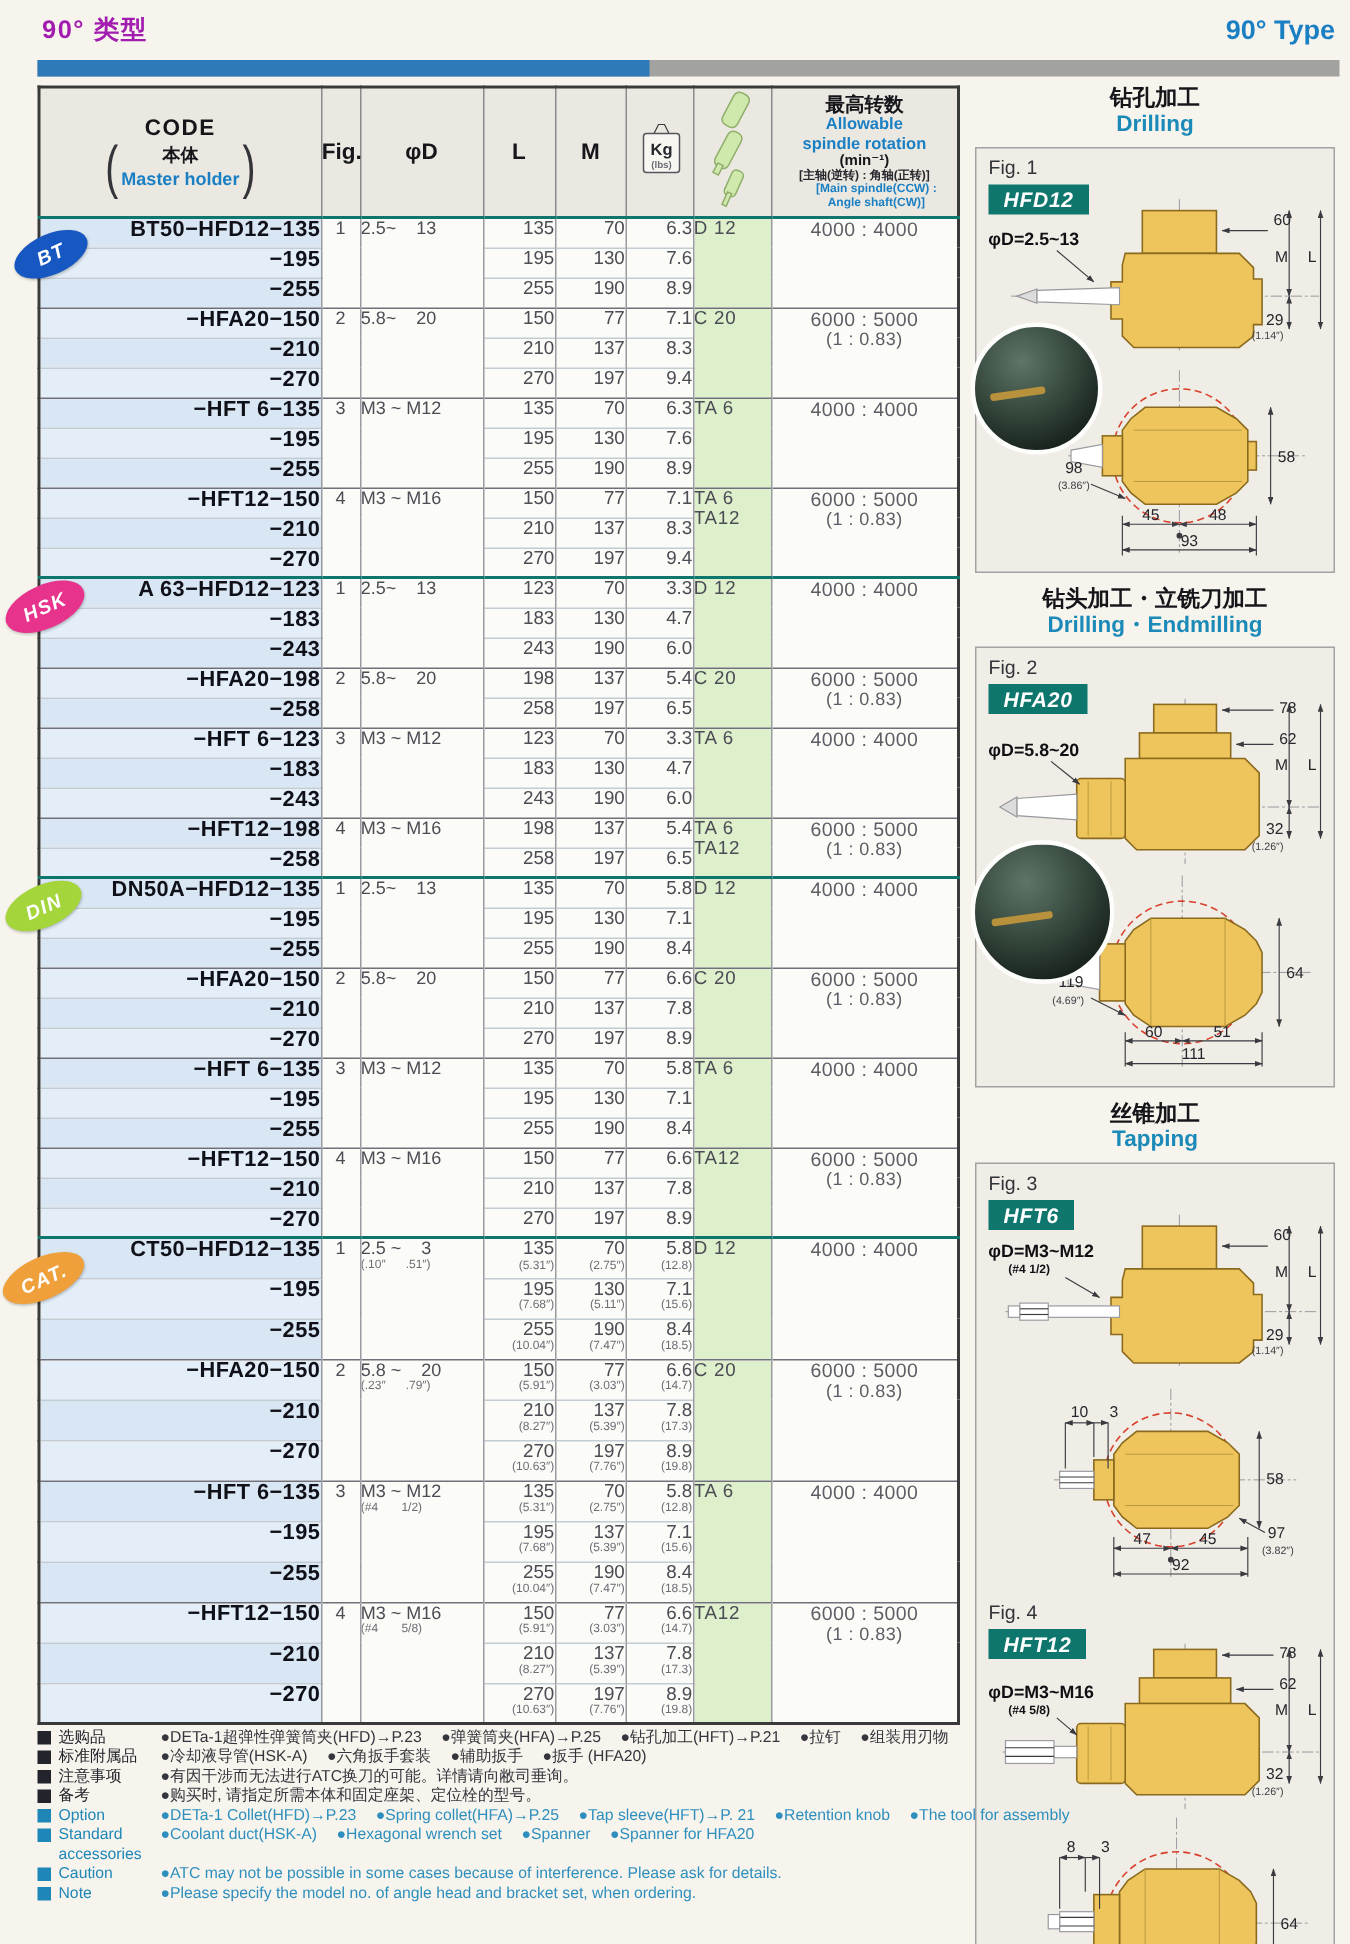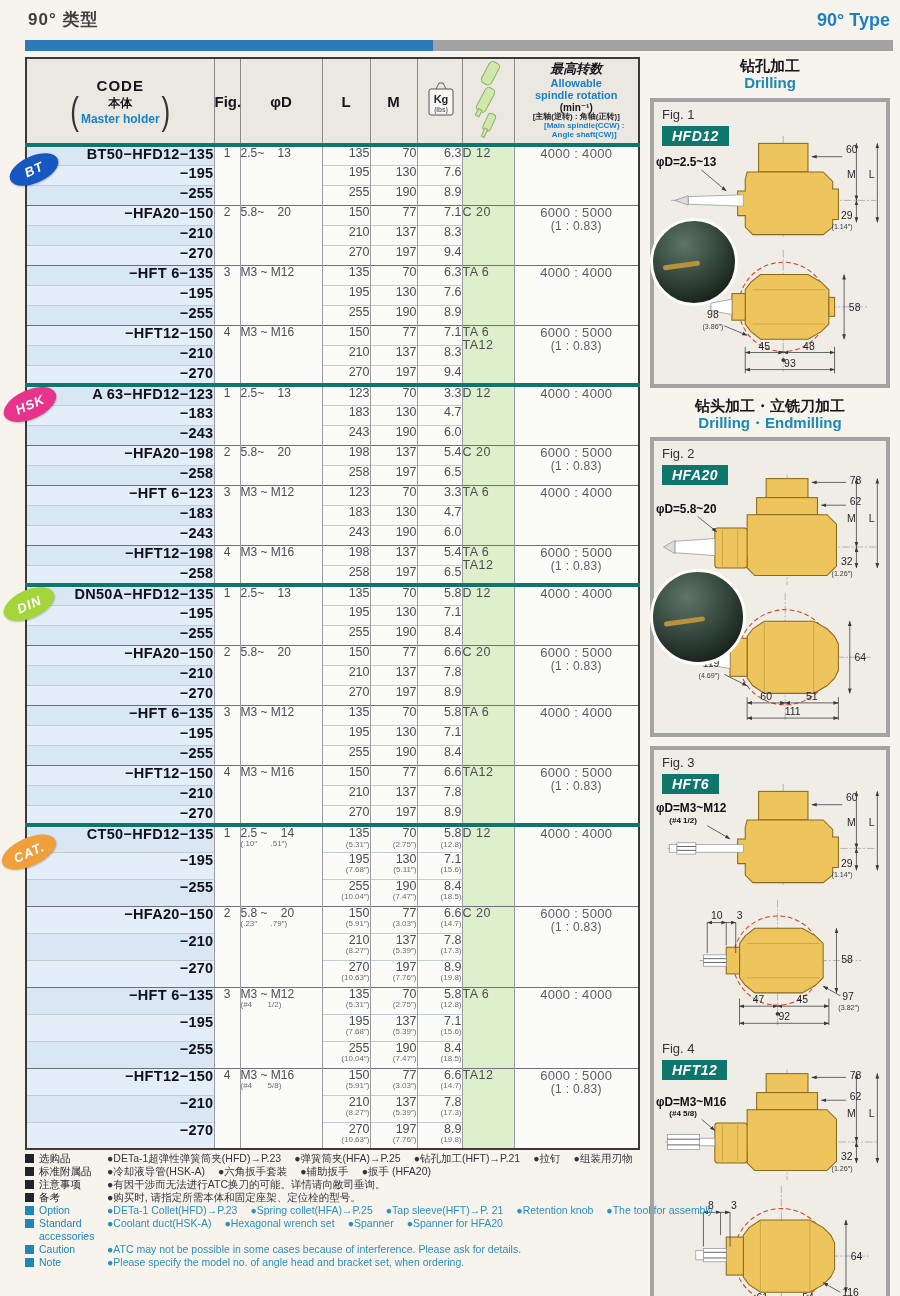--- a/index.html
+++ b/index.html
@@ -1,32 +1,32 @@
 <!DOCTYPE html>
 <html><head>
 <meta charset="utf-8">
 <style>
   html,body{margin:0;padding:0;background:#e8e6de;}
   .page{position:relative;width:900px;height:1296px;background:#f6f4ec;overflow:hidden;
         font-family:"Liberation Sans","DejaVu Sans",sans-serif;}
   
   .topbar{position:absolute;left:28px;top:8px;width:862px;height:28px;}
-  .title-cn{font-size:17px;font-weight:bold;color:#404040;letter-spacing:1px;}
+  .title-cn{font-size:17px;font-weight:bold;color:#a21caf;letter-spacing:1px;}
   .title-en{position:absolute;right:0;top:2px;font-size:18px;font-weight:bold;color:#1b7fc4;}
   .rule{position:absolute;left:25px;top:40px;width:868px;height:11px;background:#a2a2a0;}
   .rule-blue{width:47%;height:100%;background:#2e79b8;}
   
   .table-zone{position:absolute;left:25px;top:57px;width:620px;}
   table.spec{border-collapse:collapse;table-layout:fixed;width:613px;border:2px solid #3a3a3a;background:#fbfbf7;}
   .spec th{background:#eae8e0;border:1px solid #8a8a8a;padding:0;vertical-align:middle;}
   .spec thead tr{height:86px;}
   .spec td{border-left:1px solid #9a9aa0;border-right:1px solid #9a9aa0;border-top:1px solid #c3cbd3;
            vertical-align:top;padding:0;overflow:hidden;}
   tr.group-start td{border-top:1px solid #70707a;}
-  tr.block-start td{border-top:4px solid #0f766e;}
+  tr.block-start td{border-top:2px solid #0f766e;}
   tbody tr{height:20px;}
   tbody tr.tall{height:27px;}
   .cell-main{line-height:1.1;}
   .cell-sub{font-size:8px;color:#6d6d76;line-height:1;white-space:pre;}
   .c-code{background:#d9e7f4;text-align:right;padding:1px 13px 0 2px;font-weight:bold;font-size:14.5px;color:#101018;letter-spacing:.3px;}
   tbody tr:nth-child(even) .c-code{background:#e3eef8;}
   .c-fig{text-align:center;font-size:12px;color:#4c4c55;padding-top:2px;}
   .c-phid{font-size:12px;color:#4c4c55;padding:2px 2px 0 6px;white-space:pre;}
   .c-num{text-align:right;padding:1px 7px 0 0;font-size:12.5px;color:#4c4c55;}
   .c-taper{background:#ddefcb;font-size:12.5px;color:#4c4c55;padding:2px 0 0 9px;letter-spacing:.5px;}
@@ -34,21 +34,21 @@
   .c-rot .rot-sub{font-size:12px;line-height:1.15;}
   
   .code-head{text-align:center;}
   .code-title{font-size:15px;font-weight:bold;color:#15151a;letter-spacing:1px;}
   .paren-row{display:flex;align-items:center;justify-content:center;gap:2px;margin-top:1px;}
   .paren{font-size:26px;font-weight:300;color:#33333a;transform:scaleY(1.5);line-height:1;}
   .code-cn{font-size:12px;font-weight:bold;color:#15151a;}
   .code-en{font-size:12px;font-weight:bold;color:#1b7fc4;}
   .h-simple{font-size:15px;font-weight:bold;color:#15151a;text-align:center;}
   .rot-head{text-align:center;line-height:1.12;}
-  .rh-cn{font-size:13px;font-weight:bold;color:#15151a;font-style:italic;}
+  .rh-cn{font-size:13px;font-weight:bold;color:#15151a;}
   .rh-en{font-size:11px;font-weight:bold;color:#1b7fc4;}
   .rh-unit{font-size:10px;color:#15151a;}
   .rh-note-cn{font-size:8px;color:#26262c;}
   .rh-note-en{font-size:8px;color:#1b7fc4;margin-left:16px;}
   .th-icon{text-align:center;}
   .th-tools{background:#eef5e2;}
   
   .badge{position:absolute;display:flex;align-items:center;justify-content:center;border-radius:50%;
          color:#fff;font-weight:bold;font-style:italic;font-size:13px;letter-spacing:1px;z-index:5;
          box-shadow:0 1px 2px rgba(0,0,0,.25);}
@@ -65,21 +65,21 @@
   .lg-items span{margin-right:13px;white-space:nowrap;}
   .lg-cn{color:#23232b;}
   .lg-cn .lg-items{color:#35353d;}
   .lg-en{color:#1f86b8;}
   .lg-en .lg-items{color:#2e8fbe;}
   
   .figs{position:absolute;left:650px;top:57px;width:240px;}
   .sec-title{text-align:center;margin:0 0 6px 0;}
   .sec-title .cn{font-size:15px;font-weight:bold;color:#15151a;line-height:1.15;}
   .sec-title .en{font-size:15px;font-weight:bold;color:#1b8ab8;line-height:1.15;}
-  .panel{position:relative;background:#efede5;border:4px solid #a3a3a3;margin-bottom:9px;}
+  .panel{position:relative;background:#efede5;border:1px solid #a3a3a3;margin-bottom:9px;}
   .p1{height:282px;} .p2{height:292px;} .p3{height:548px;}
   .subfig{position:relative;text-align:center;}
   .sf3{height:286px;} .sf4{height:258px;}
   .fig-label{position:absolute;left:8px;top:5px;font-size:13px;color:#33333a;}
   .tag{position:absolute;left:8px;top:24px;background:#0f766e;color:#fff;font-weight:bold;font-style:italic;
        font-size:14px;padding:2px 10px;letter-spacing:.5px;}
   .fig-svg{position:absolute;right:2px;top:30px;width:230px;}
   .photo{position:absolute;border-radius:50%;z-index:4;border:3px solid #fdfdfb;
          background:radial-gradient(circle at 38% 28%,#5f7568 0%,#35473c 45%,#16211a 80%,#0b120d 100%);}
   .photo::after{content:"";position:absolute;left:12%;top:52%;width:45%;height:6%;background:#b8913c;transform:rotate(-8deg);border-radius:2px;}
@@ -784,21 +784,21 @@
               <div class="cell-main">8.9</div>
             </td>
           </tr>
           <tr class="tall block-start">
             <td class="c-code">
               <div class="cell-main">CT50−HFD12−135</div>
             </td>
             <td class="c-fig" rowspan="3">
               <div class="cell-main">1</div>
             </td>
-            <td class="c-phid" rowspan="3"><div class="cell-main">2.5 ~    14</div><div class="cell-sub">(.10″      .51″)</div></td>
+            <td class="c-phid" rowspan="3"><div class="cell-main">2.5 ~    3</div><div class="cell-sub">(.10″      .51″)</div></td>
             <td class="c-num">
               <div class="cell-main">135</div>
               <div class="cell-sub">(5.31″)</div>
             </td>
             <td class="c-num">
               <div class="cell-main">70</div>
               <div class="cell-sub">(2.75″)</div>
             </td>
             <td class="c-num">
               <div class="cell-main">5.8</div>
@@ -1151,20 +1151,24 @@
           <line class="dim" x1="194" y1="238" x2="194" y2="262"></line>
         <line class="dim" x1="98" y1="244" x2="138" y2="244" marker-start="url(#m2)" marker-end="url(#m2)"></line>
         <text class="dt" x="118" y="241" text-anchor="middle">60</text>
         <line class="dim" x1="138" y1="244" x2="194" y2="244" marker-start="url(#m2)" marker-end="url(#m2)"></line>
         <text class="dt" x="166" y="241" text-anchor="middle">51</text>
         <line class="dim" x1="98" y1="260" x2="194" y2="260" marker-start="url(#m2)" marker-end="url(#m2)"></line>
         <text class="dt" x="146" y="257" text-anchor="middle">111</text>
       </svg>
     </div>
 
+    <div class="sec-title">
+      <div class="cn">丝锥加工</div>
+      <div class="en">Tapping</div>
+    </div>
 
     <div class="panel p3">
       <div class="subfig sf3">
         <div class="fig-label">Fig. 3</div>
         <div class="tag">HFT6</div>
         <svg class="fig-svg" viewBox="0 0 242 262">
           <defs>
               <marker id="m3" markerWidth="7" markerHeight="6" refX="6.5" refY="2.5" orient="auto-start-reverse">
                 <path d="M0,0 L7,2.5 L0,5 z" fill="#3a3a40"></path>
               </marker>

